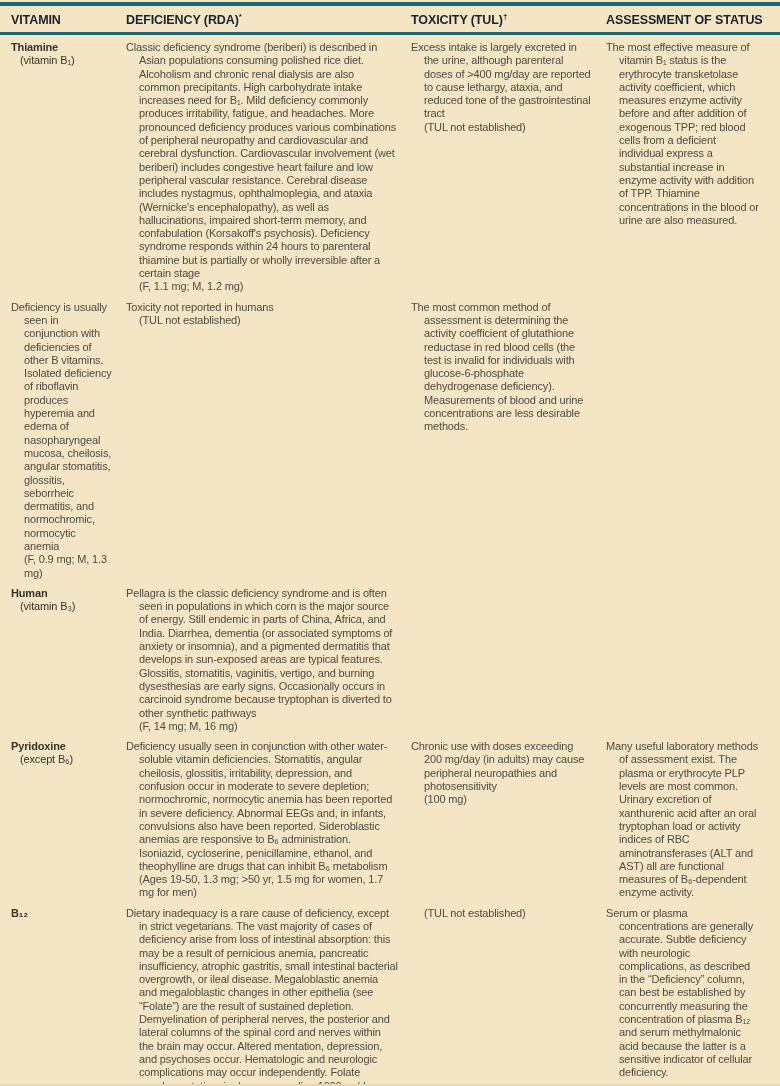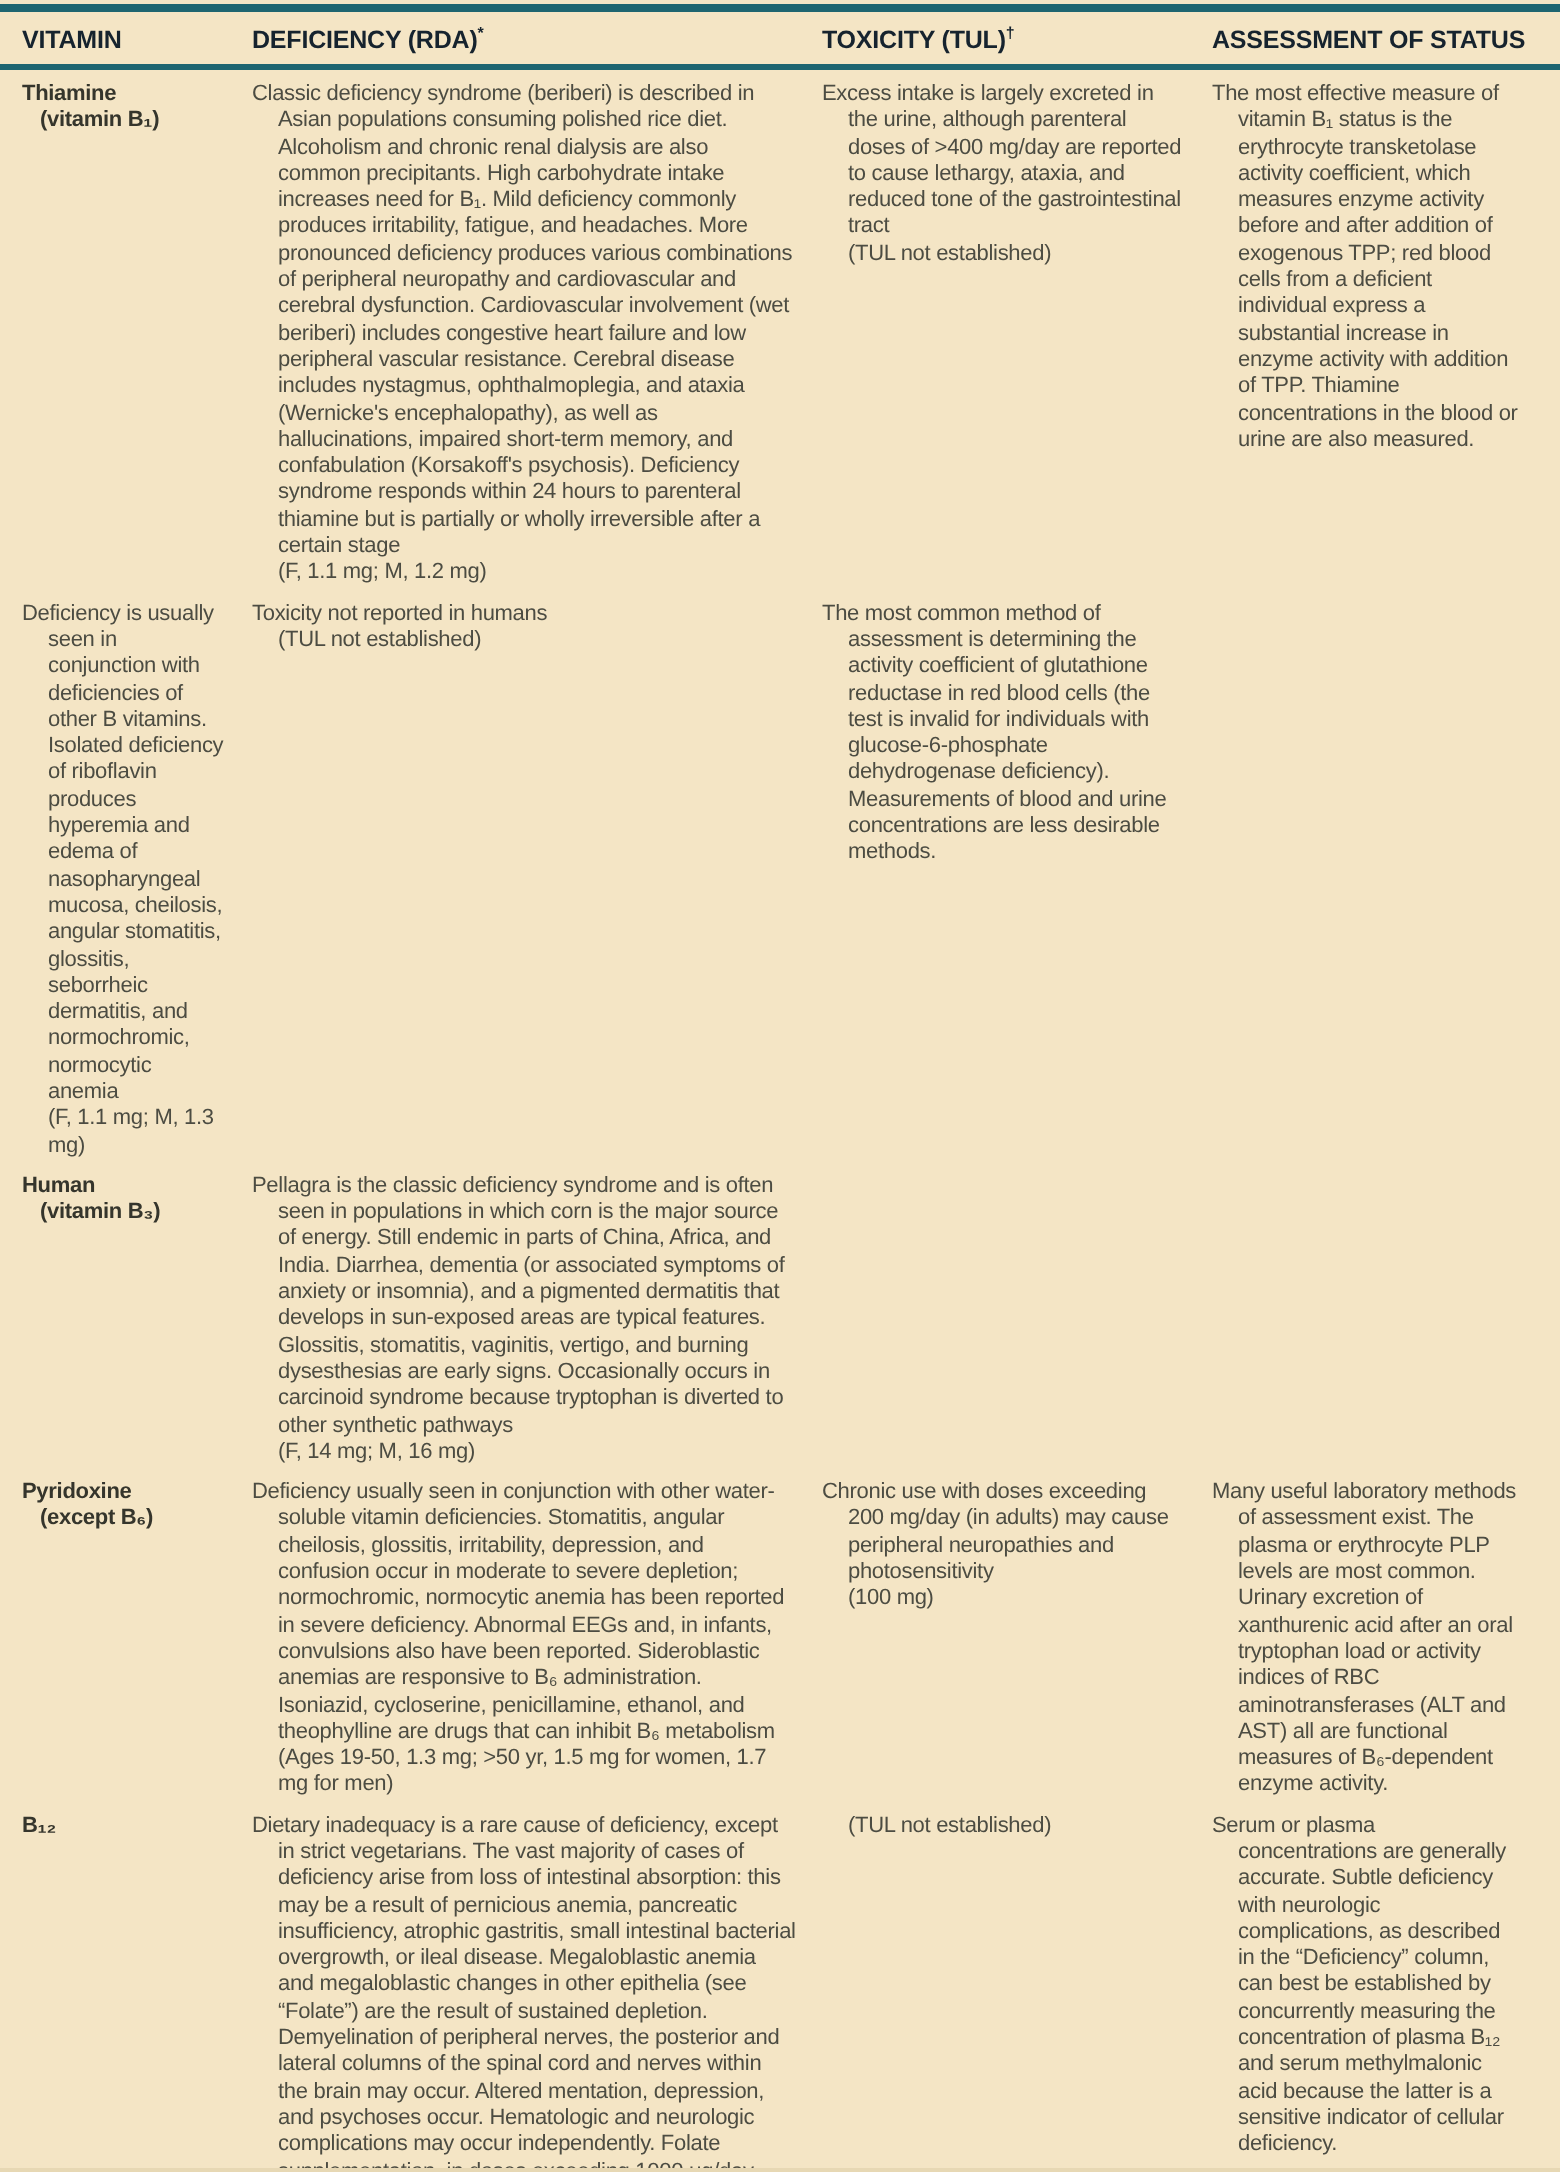--- a/index.html
+++ b/index.html
@@ -52,21 +52,21 @@
     line-height: 13.3px;
     letter-spacing: -0.15px;
     color: #4c4c42;
   }
   .cell { box-sizing: border-box; padding-right: 13px; }
   .vname {
     font-weight: bold;
     color: #35352c;
   }
   .vsub {
-    font-weight: bold;
+    font-weight: normal;
     color: #35352c;
     padding-left: 9px;
   }
   .hang {
     padding-left: 13px;
     text-indent: -13px;
   }
   .dose {
     padding-left: 13px;
   }
@@ -109,21 +109,21 @@
         <div class="dose">(TUL not established)</div>
       </div>
       <div class="cell">
         <div class="hang">The most effective measure of vitamin B₁ status is the erythrocyte transketolase activity coefficient, which measures enzyme activity before and after addition of exogenous TPP; red blood cells from a deficient individual express a substantial increase in enzyme activity with addition of TPP. Thiamine concentrations in the blood or urine are also measured.</div>
       </div>
     </div>
 
     <div class="row">
       <div class="cell">
         <div class="hang">Deficiency is usually seen in conjunction with deficiencies of other B vitamins. Isolated deficiency of riboflavin produces hyperemia and edema of nasopharyngeal mucosa, cheilosis, angular stomatitis, glossitis, seborrheic dermatitis, and normochromic, normocytic anemia</div>
-        <div class="dose">(F, 1.1 mg; M, 1.3 mg)</div>
+        <div class="dose">(F, 0.9 mg; M, 1.3 mg)</div>
       </div>
       <div class="cell">
         <div class="hang">Toxicity not reported in humans</div>
         <div class="dose">(TUL not established)</div>
       </div>
       <div class="cell">
         <div class="hang">The most common method of assessment is determining the activity coefficient of glutathione reductase in red blood cells (the test is invalid for individuals with glucose-6-phosphate dehydrogenase deficiency). Measurements of blood and urine concentrations are less desirable methods.</div>
       </div>
     </div>
 

